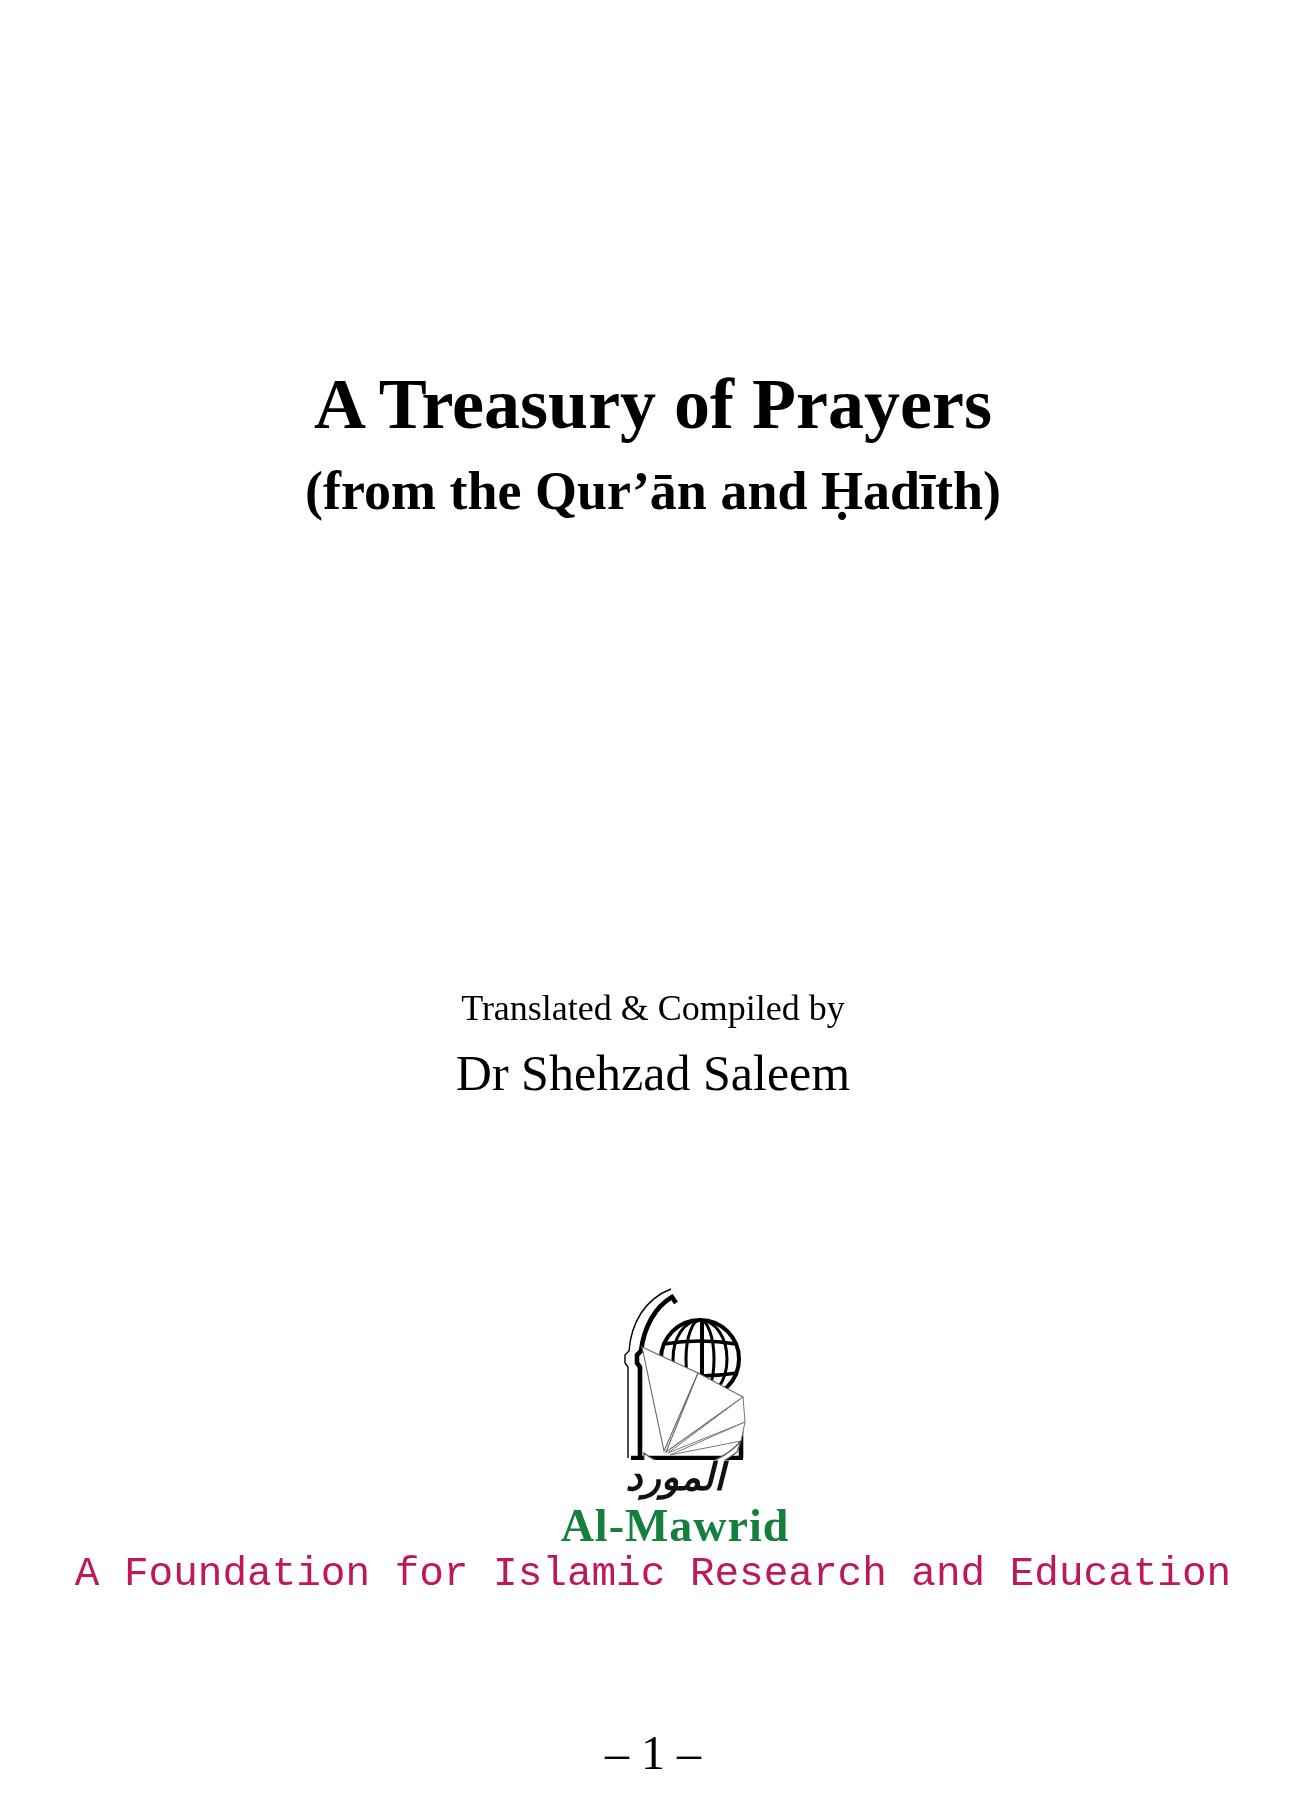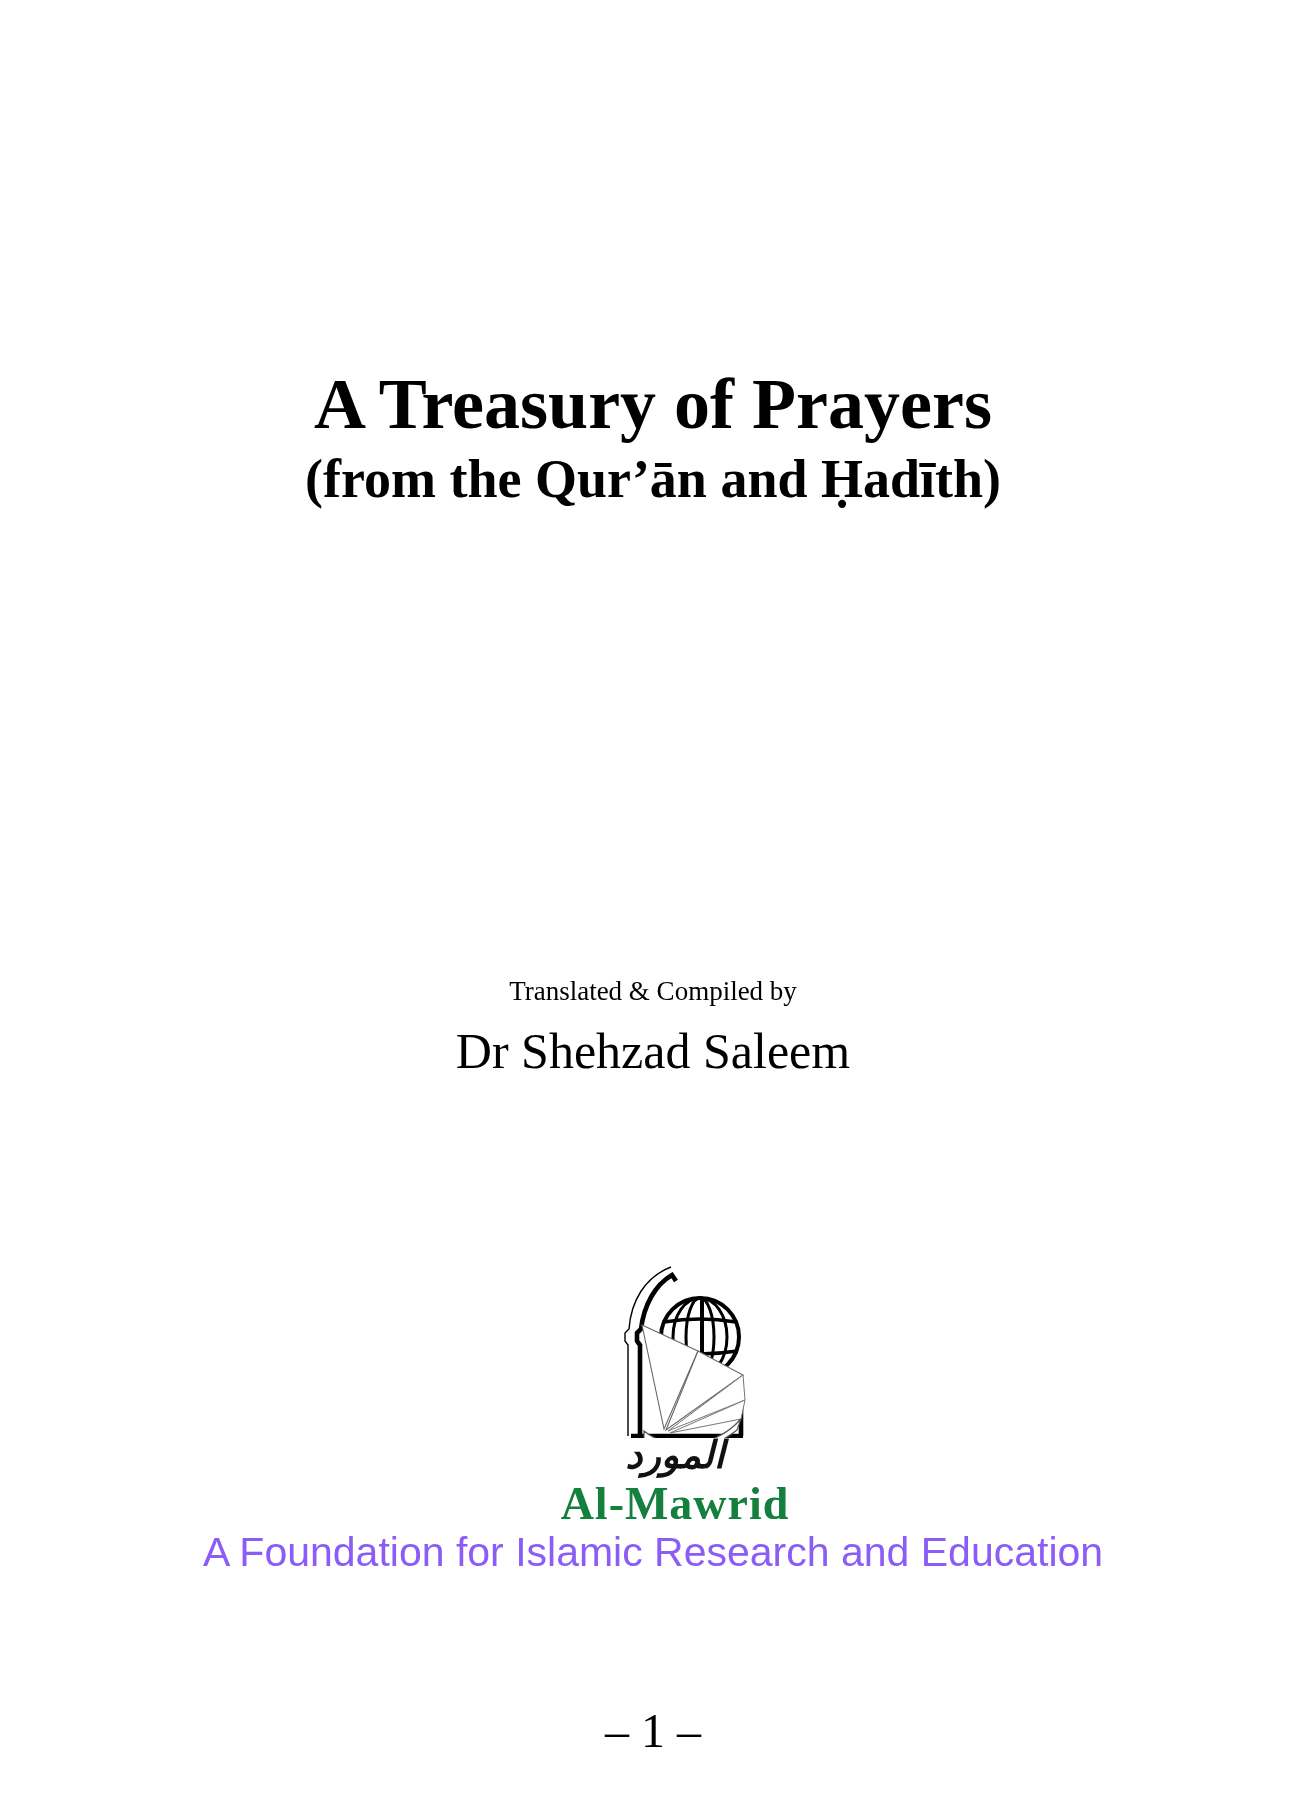--- a/index.html
+++ b/index.html
@@ -30,26 +30,26 @@
     line-height: 1.0;
     letter-spacing: 0px;
     text-align: center;
     white-space: nowrap;
   }
   .book-subtitle {
     font-family: "Liberation Serif", "DejaVu Serif", serif;
     font-weight: bold;
     font-size: 54px;
     line-height: 1.0;
-    margin-top: 12px;
+    margin-top: 24px;
     white-space: nowrap;
   }
   .byline {
     font-family: "Liberation Serif", "DejaVu Serif", serif;
-    font-size: 27px;
+    font-size: 36px;
     line-height: 1.15;
     margin-top: 470px;
     text-align: center;
   }
   .author {
     font-family: "Liberation Serif", "DejaVu Serif", serif;
     font-size: 50px;
     line-height: 1.15;
     margin-top: 16px;
     text-align: center;
@@ -78,27 +78,27 @@
     font-family: "Liberation Serif", "DejaVu Serif", serif;
     font-weight: bold;
     font-size: 46px;
     line-height: 1.05;
     margin-top: 8px;
     letter-spacing: 1px;
     text-align: center;
     color: #15803d;
   }
   .tagline {
-    font-family: Liberation Sans, sans-serif;
+    font-family: Liberation Mono, monospace;
     font-size: 41px;
     line-height: 1.1;
     margin-top: 2px;
     text-align: center;
     white-space: nowrap;
-    color: #8b5cf6;
+    color: #be185d;
   }
   .page-number {
     font-family: "Liberation Serif", "DejaVu Serif", serif;
     font-size: 48px;
     line-height: 1.0;
     margin-top: 132px;
     text-align: center;
   }
 </style>
 </head>

